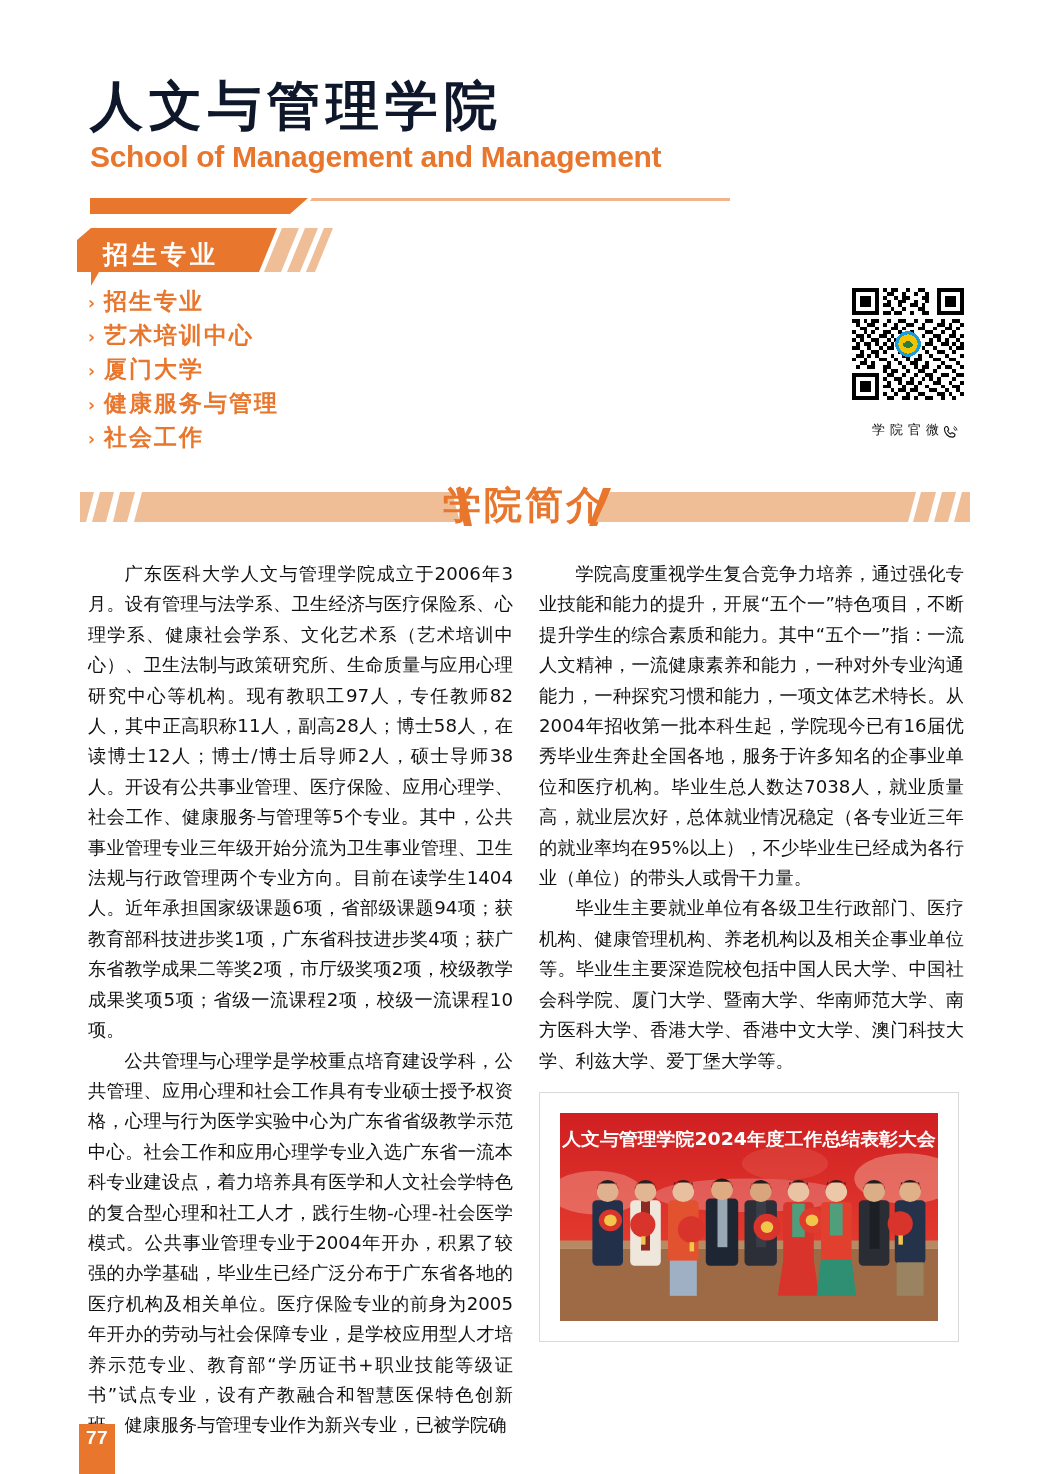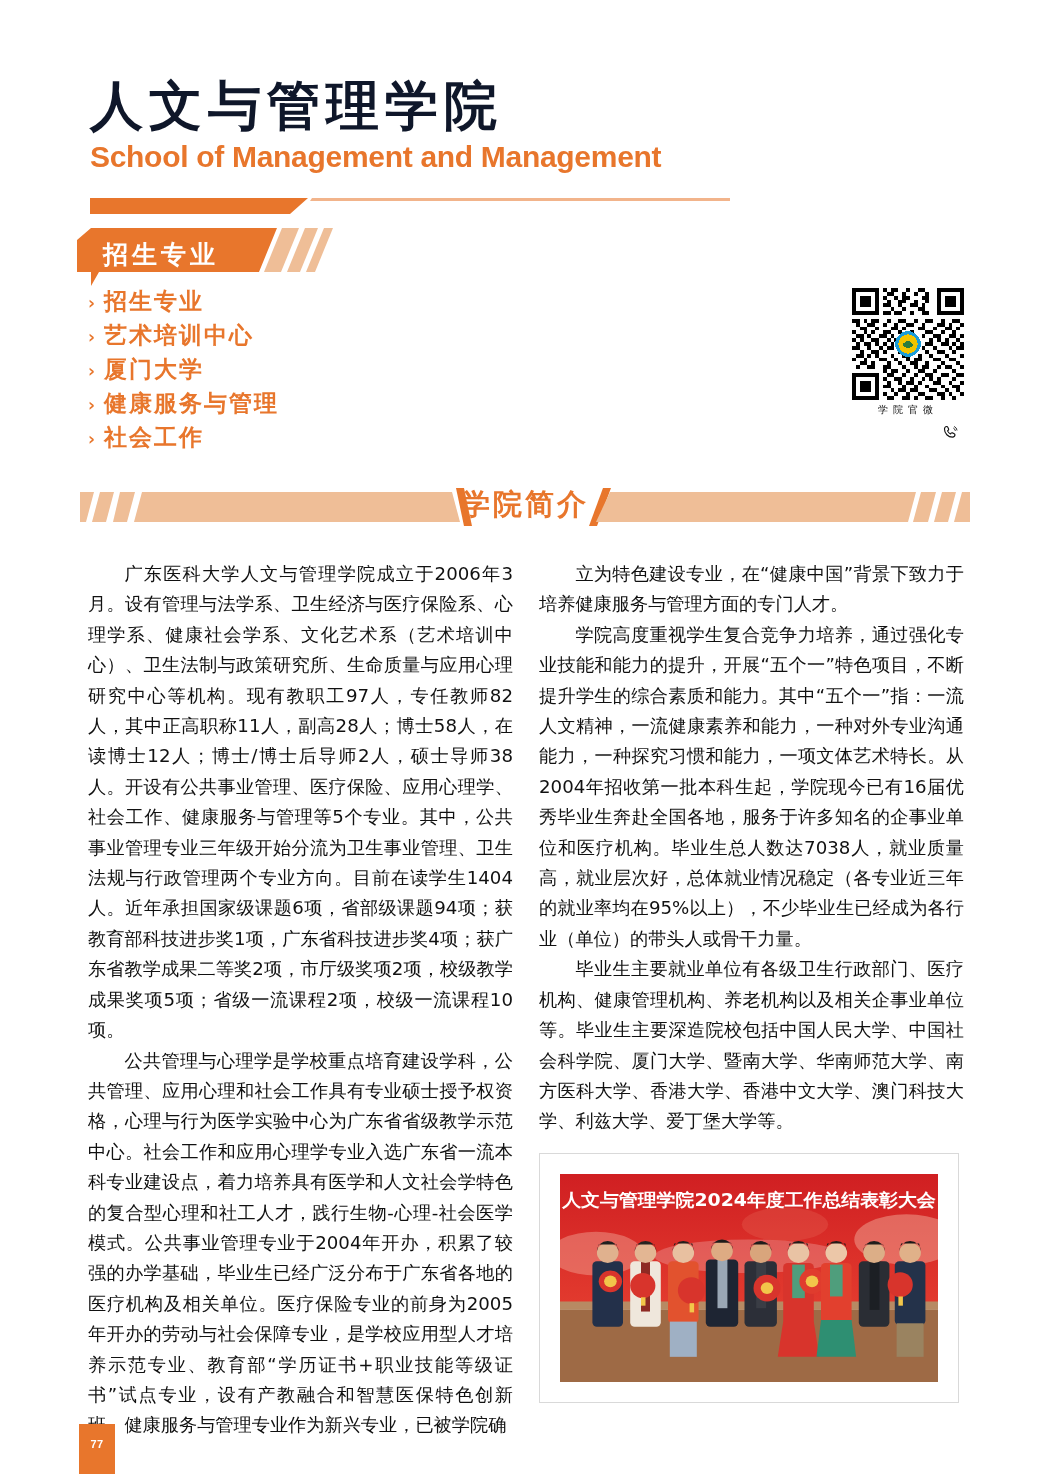--- a/index.html
+++ b/index.html
@@ -39,35 +39,35 @@
     font-size:23px; font-weight:700; color:#E8762C;
     letter-spacing:2px; line-height:1; margin-bottom:11px;
     font-family:"DejaVu Sans","Liberation Sans",sans-serif;
   }
   .major-chev { font-size:17px; font-weight:700; color:#E8762C; }
 
   
   .qr-block { position:absolute; left:852px; top:288px; width:112px; text-align:center; }
   .qr-img { width:112px; height:112px; display:block; }
   .qr-caption {
-    margin-top:3px; font-size:10px; color:#111; letter-spacing:5px;
+    margin-top:21px; font-size:13px; color:#111; letter-spacing:5px;
     font-family:Liberation Mono, monospace;
   }
   .contact {
     position:absolute; right:88px; top:423px;
     font-size:17.5px; color:#111; white-space:nowrap;
     font-family:"DejaVu Sans","Liberation Sans",sans-serif;
   }
   .phone-icon { display:inline-block; vertical-align:-2px; margin-right:2px; }
 
   
   .banner { position:absolute; left:80px; top:474px; width:890px; height:62px; }
   .banner-title {
     position:absolute; left:50%; top:50%; transform:translate(-50%,-50%);
-    font-size:29px; font-weight:700; color:#E8762C; letter-spacing:3px;
+    font-size:38px; font-weight:700; color:#E8762C; letter-spacing:3px;
     font-family:"DejaVu Sans","Liberation Sans",sans-serif; white-space:nowrap;
   }
 
   
   .cols { position:absolute; left:88px; top:548px; width:876px; display:flex; gap:26px;margin-top:11px; }
   .col { width:425px; }
   .col p {
     font-size:18.2px; line-height:30.4px; color:#111;
     text-align:justify; text-justify:inter-ideograph;
     text-indent:2em;
@@ -76,23 +76,23 @@
   .col.right p { }
   .photo-frame {
     margin-top:16px; width:420px; height:250px;
     border:1px solid #d9d9d9; background:#fff; padding:20px;
   }
   .photo { width:100%; height:100%; display:block; }
 
   
   .pagenum {
     position:absolute; left:79px; bottom:0; width:36px; height:50px;
-    background:#E8762C; color:#fff; font-size:11px; font-weight:700;
+    background:#E8762C; color:#fff; font-size:19px; font-weight:700;
     display:flex; align-items:flex-start; justify-content:center;
-    padding-top:14px; letter-spacing:0.5px;
+    padding-top:3px; letter-spacing:0.5px;
     font-family:"Liberation Sans", sans-serif;
   }
 </style>
 </head>
 <body>
 
 <div class="page">
 
   <div class="header">
     <div class="title-cn">人文与管理学院</div>
@@ -376,21 +376,20 @@
     </svg>
     <div class="banner-title">学院简介</div>
   </div>
 
   <div class="cols">
     <div class="col left">
       <p>广东医科大学人文与管理学院成立于2006年3月。设有管理与法学系、卫生经济与医疗保险系、心理学系、健康社会学系、文化艺术系（艺术培训中心）、卫生法制与政策研究所、生命质量与应用心理研究中心等机构。现有教职工97人，专任教师82人，其中正高职称11人，副高28人；博士58人，在读博士12人；博士/博士后导师2人，硕士导师38人。开设有公共事业管理、医疗保险、应用心理学、社会工作、健康服务与管理等5个专业。其中，公共事业管理专业三年级开始分流为卫生事业管理、卫生法规与行政管理两个专业方向。目前在读学生1404人。近年承担国家级课题6项，省部级课题94项；获教育部科技进步奖1项，广东省科技进步奖4项；获广东省教学成果二等奖2项，市厅级奖项2项，校级教学成果奖项5项；省级一流课程2项，校级一流课程10项。</p>
       <p>公共管理与心理学是学校重点培育建设学科，公共管理、应用心理和社会工作具有专业硕士授予权资格，心理与行为医学实验中心为广东省省级教学示范中心。社会工作和应用心理学专业入选广东省一流本科专业建设点，着力培养具有医学和人文社会学特色的复合型心理和社工人才，践行生物-心理-社会医学模式。公共事业管理专业于2004年开办，积累了较强的办学基础，毕业生已经广泛分布于广东省各地的医疗机构及相关单位。医疗保险专业的前身为2005年开办的劳动与社会保障专业，是学校应用型人才培养示范专业、教育部“学历证书+职业技能等级证书”试点专业，设有产教融合和智慧医保特色创新班。健康服务与管理专业作为新兴专业，已被学院确</p>
     </div>
     <div class="col right">
-      <p>立为特色建设专业，在“健康中国”背景下致力于培养健康服务与管理方面的专门人才。</p>
       <p>学院高度重视学生复合竞争力培养，通过强化专业技能和能力的提升，开展“五个一”特色项目，不断提升学生的综合素质和能力。其中“五个一”指：一流人文精神，一流健康素养和能力，一种对外专业沟通能力，一种探究习惯和能力，一项文体艺术特长。从2004年招收第一批本科生起，学院现今已有16届优秀毕业生奔赴全国各地，服务于许多知名的企事业单位和医疗机构。毕业生总人数达7038人，就业质量高，就业层次好，总体就业情况稳定（各专业近三年的就业率均在95%以上），不少毕业生已经成为各行业（单位）的带头人或骨干力量。</p>
       <p>毕业生主要就业单位有各级卫生行政部门、医疗机构、健康管理机构、养老机构以及相关企事业单位等。毕业生主要深造院校包括中国人民大学、中国社会科学院、厦门大学、暨南大学、华南师范大学、南方医科大学、香港大学、香港中文大学、澳门科技大学、利兹大学、爱丁堡大学等。</p>
 
       <div class="photo-frame">
         <svg class="photo" viewBox="0 0 420 248" preserveAspectRatio="none">
           <defs>
             <linearGradient id="bgRed" x1="0" y1="0" x2="0" y2="1">
               <stop offset="0" stop-color="#d01f22"></stop>
               <stop offset="0.62" stop-color="#e23a2e"></stop>
               <stop offset="0.63" stop-color="#e9e3dc"></stop>

